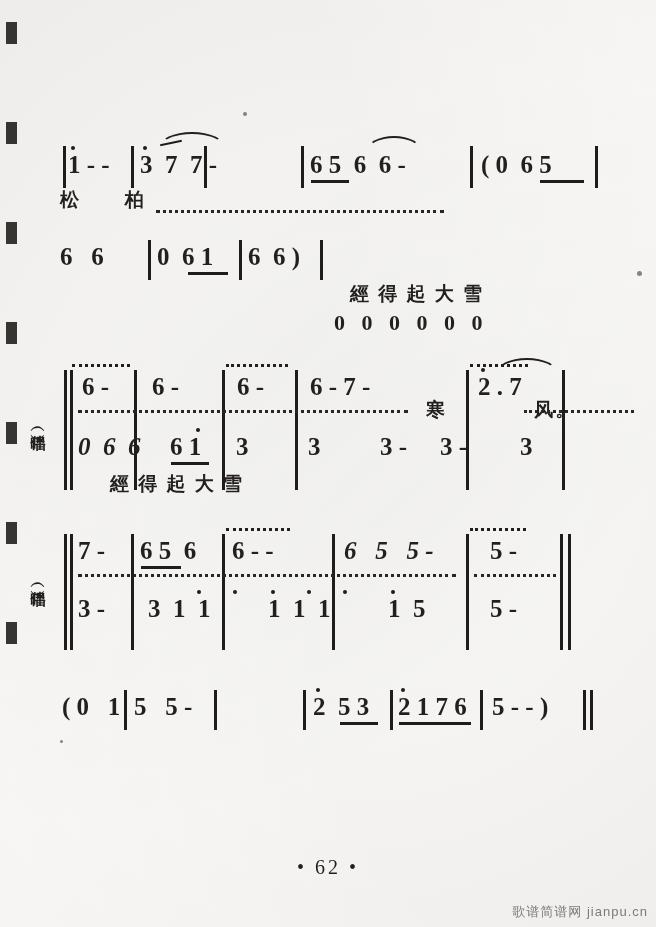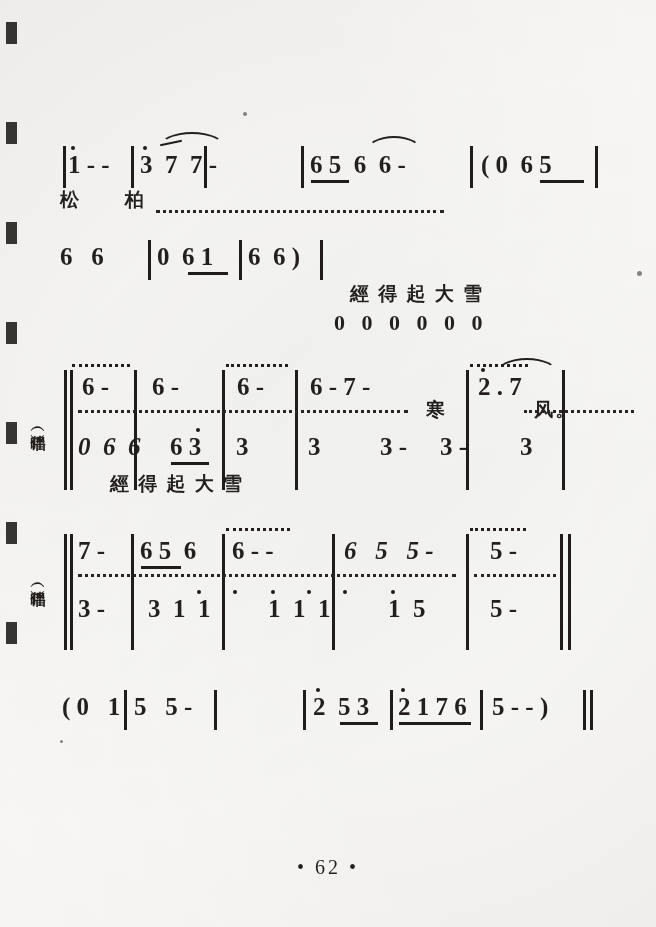--- a/index.html
+++ b/index.html
@@ -230,21 +230,21 @@
     <div class="row jp" style="left:310px;top:18px;">6 - 7 -</div>
     <div class="row jp" style="left:478px;top:18px;">2 . 7</div>
     <div class="dotabove" style="left:481px;top:12px;"></div>
     <div class="slur" style="left:496px;top:2px;width:58px;"></div>
 
     <div class="dots" style="left:78px;top:54px;width:330px;"></div>
     <div class="row lyr" style="left:398px;top:44px;margin-left:28px;">寒            风。</div>
     <div class="dots" style="left:524px;top:54px;width:110px;"></div>
 
     <div class="row jp" style="left:78px;top:78px;font-style:italic;">0  6  6</div>
-    <div class="row jp" style="left:170px;top:78px;">6 3</div>
+    <div class="row jp" style="left:170px;top:78px;">6 1</div>
     <div class="dotabove" style="left:196px;top:72px;"></div>
     <div class="beam" style="left:171px;top:106px;width:38px;"></div>
     <div class="row jp" style="left:236px;top:78px;">3</div>
     <div class="row jp" style="left:308px;top:78px;">3</div>
     <div class="row jp" style="left:380px;top:78px;">3 -</div>
     <div class="row jp" style="left:440px;top:78px;">3 -</div>
     <div class="row jp" style="left:520px;top:78px;">3</div>
 
     <div class="row lyr" style="left:110px;top:118px;">經 得 起 大 雪</div>
   </div>
@@ -305,13 +305,14 @@
     <div class="row jp" style="left:398px;top:10px;">2 1 7 6</div>
     <div class="dotabove" style="left:401px;top:4px;"></div>
     <div class="beam" style="left:399px;top:38px;width:72px;"></div>
     <div class="row jp" style="left:492px;top:10px;">5 - - )</div>
   </div>
 
   <div class="pagenum" style="top:856px;">
     <span>•&nbsp;</span><span>62</span><span>&nbsp;•</span>
   </div>
 
+  <div class="wm">歌谱简谱网 jianpu.cn</div>
 </div>
 
 </body></html>

